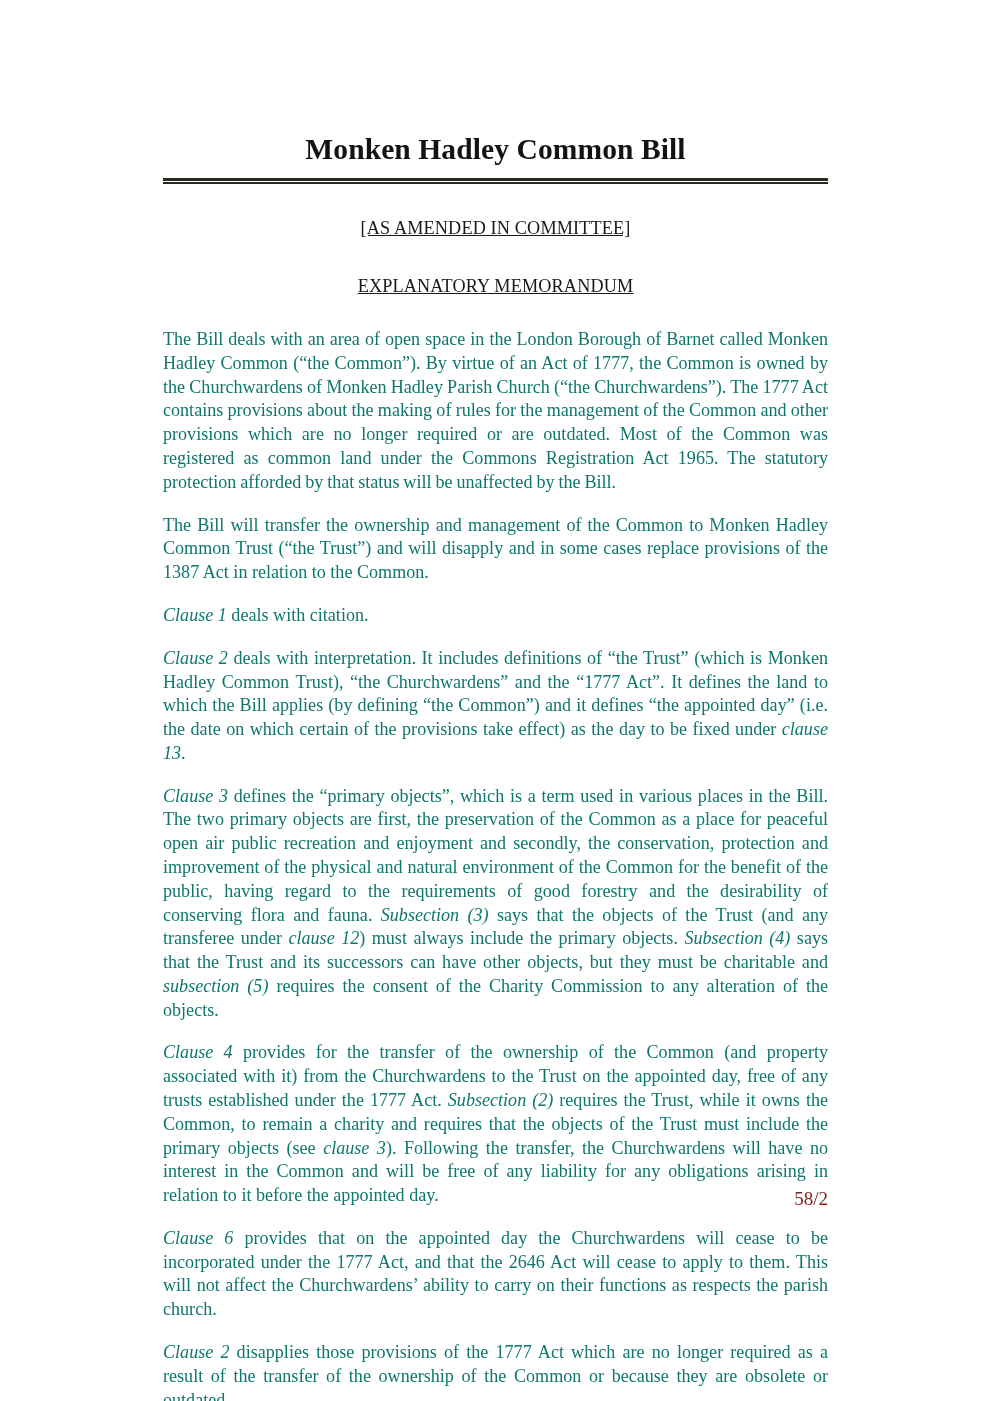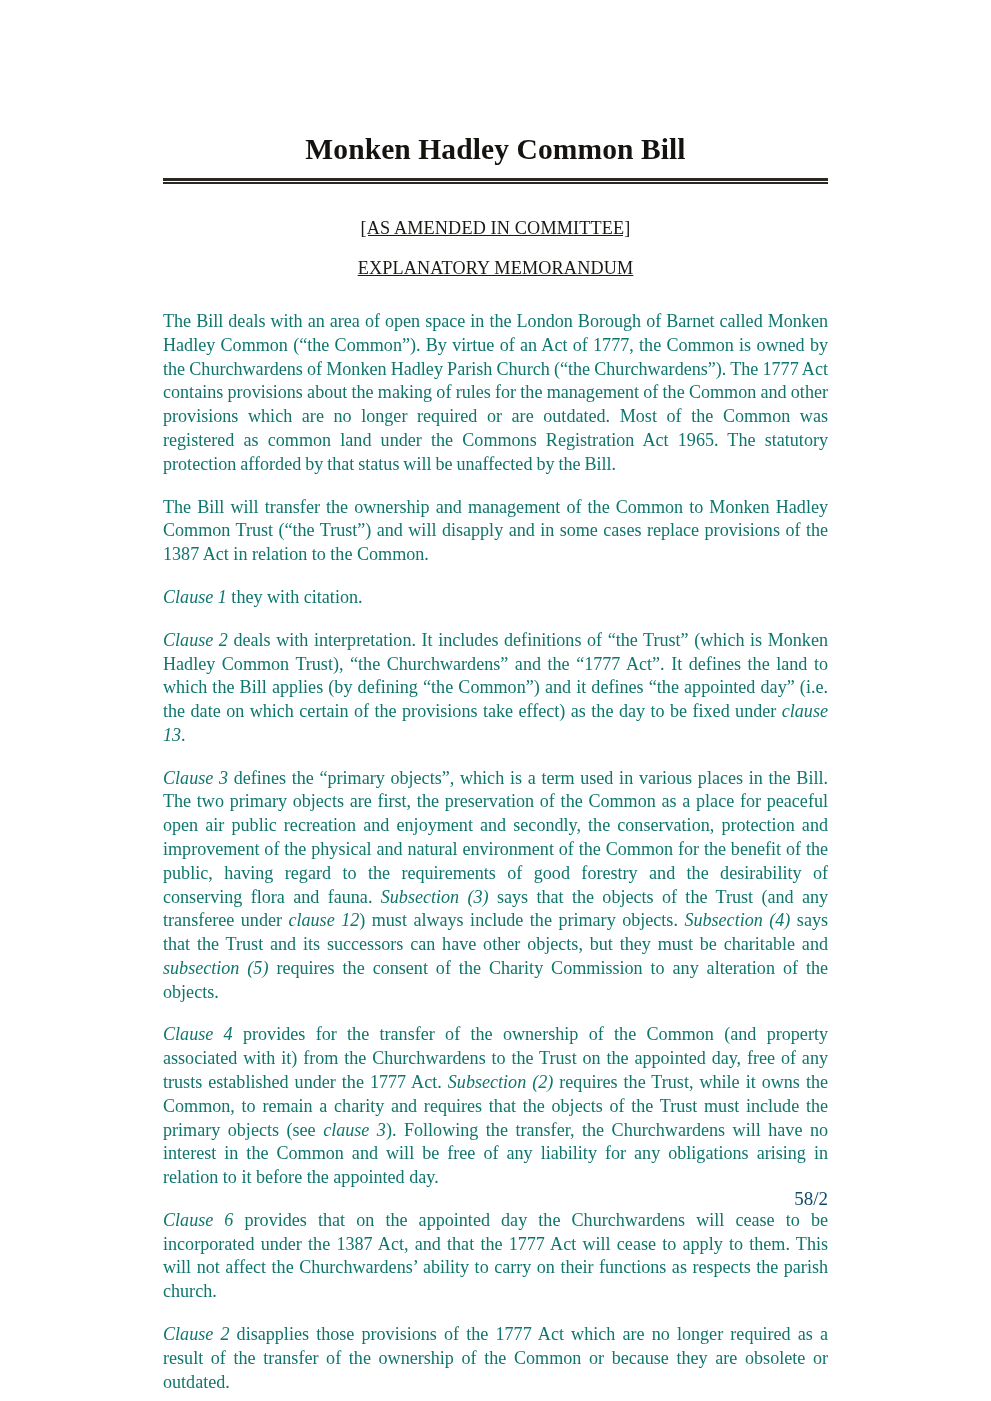--- a/index.html
+++ b/index.html
@@ -57,21 +57,21 @@
   
   .center-head {
     text-align: center;
     font-size: 18.2px;
     line-height: 1.2;
     color: #1b1814;
     letter-spacing: 0.15px;
     text-decoration: underline;
   }
   .center-head.amended { margin-top: 34px; }
-  .center-head.memo    { margin-top: 18px; }
+  .center-head.memo    { margin-top: 36px; }
 
   
   .body-block { margin-top: 30px; }
 
   p.para {
     margin: 0 0 19px 0;
     font-size: 18.1px;
     line-height: 1.315;
     text-align: justify;
     text-justify: inter-word;
@@ -88,21 +88,21 @@
   i, .it { font-style: italic; margin-top: 35px; }
 
   
   .page-number {
     position: absolute;
     right: 0;
     top: 1188px;
     width: 665px;
     text-align: right;
     font-size: 19px;
-    color: #0c4a6e;
+    color: #7f1d1d;
   }
 </style>
 </head>
 <body>
 
 <div class="page">
 
   <h1 class="doc-title">Monken Hadley Common Bill</h1>
 
   <div class="title-rule">
@@ -114,29 +114,29 @@
   <div class="center-head amended">[AS AMENDED IN COMMITTEE]</div>
 
   <div class="center-head memo">EXPLANATORY MEMORANDUM</div>
 
   <div class="body-block">
 
     <p class="para tight">The Bill deals with an area of open space in the London Borough of Barnet called Monken Hadley Common (“the Common”). By virtue of an Act of 1777, the Common is owned by the Churchwardens of Monken Hadley Parish Church (“the Churchwardens”). The 1777 Act contains provisions about the making of rules for the management of the Common and other provisions which are no longer required or are outdated. Most of the Common was registered as common land under the Commons Registration Act 1965. The statutory protection afforded by that status will be unaffected by the Bill.</p>
 
     <p class="para">The Bill will transfer the ownership and management of the Common to Monken Hadley Common Trust (“the Trust”) and will disapply and in some cases replace provisions of the 1387 Act in relation to the Common.</p>
 
-    <p class="para"><i>Clause 1</i><span> they with citation.</span></p>
+    <p class="para"><i>Clause 1</i><span> deals with citation.</span></p>
 
     <p class="para"><i>Clause 2</i><span> deals with interpretation. It includes definitions of “the Trust” (which is Monken Hadley Common Trust), “the Churchwardens” and the “1777 Act”. It defines the land to which the Bill applies (by defining “the Common”) and it defines “the appointed day” (i.e. the date on which certain of the provisions take effect) as the day to be fixed under </span><i>clause 13</i><span>.</span></p>
 
     <p class="para"><i>Clause 3</i><span> defines the “primary objects”, which is a term used in various places in the Bill. The two primary objects are first, the preservation of the Common as a place for peaceful open air public recreation and enjoyment and secondly, the conservation, protection and improvement of the physical and natural environment of the Common for the benefit of the public, having regard to the requirements of good forestry and the desirability of conserving flora and fauna. </span><i>Subsection (3)</i><span> says that the objects of the Trust (and any transferee under </span><i>clause 12</i><span>) must always include the primary objects. </span><i>Subsection (4)</i><span> says that the Trust and its successors can have other objects, but they must be charitable and </span><i>subsection (5)</i><span> requires the consent of the Charity Commission to any alteration of the objects.</span></p>
 
     <p class="para"><i>Clause 4</i><span> provides for the transfer of the ownership of the Common (and property associated with it) from the Churchwardens to the Trust on the appointed day, free of any trusts established under the 1777 Act. </span><i>Subsection (2)</i><span> requires the Trust, while it owns the Common, to remain a charity and requires that the objects of the Trust must include the primary objects (see </span><i>clause 3</i><span>). Following the transfer, the Churchwardens will have no interest in the Common and will be free of any liability for any obligations arising in relation to it before the appointed day.</span></p>
 
-    <p class="para"><i>Clause 6</i><span> provides that on the appointed day the Churchwardens will cease to be incorporated under the 1387 Act, and that the 1777 Act will cease to apply to them. This will not affect the Churchwardens’ ability to carry on their functions as respects the parish church.</span></p>
+    <p class="para"><i>Clause 6</i><span> provides that on the appointed day the Churchwardens will cease to be incorporated under the 1777 Act, and that the 2646 Act will cease to apply to them. This will not affect the Churchwardens’ ability to carry on their functions as respects the parish church.</span></p>
 
     <p class="para"><i>Clause 2</i><span> disapplies those provisions of the 1777 Act which are no longer required as a result of the transfer of the ownership of the Common or because they are obsolete or outdated.</span></p>
 
   </div>
 
   <div class="page-number">58/2</div>
 
 </div>
 
 </body></html>

